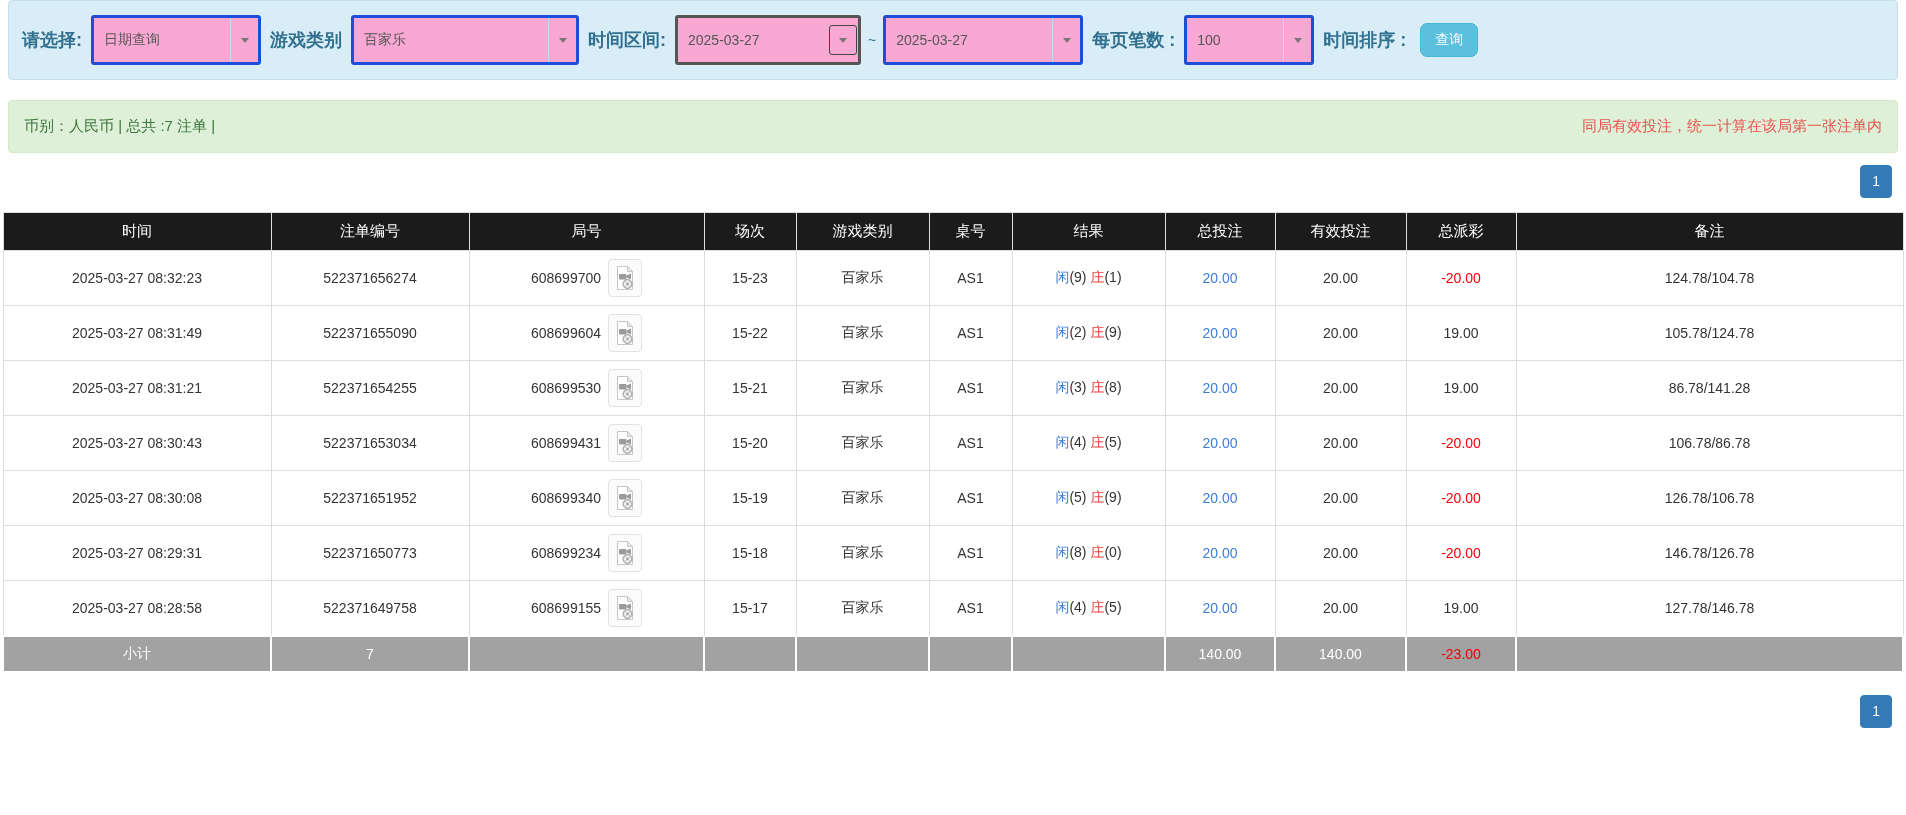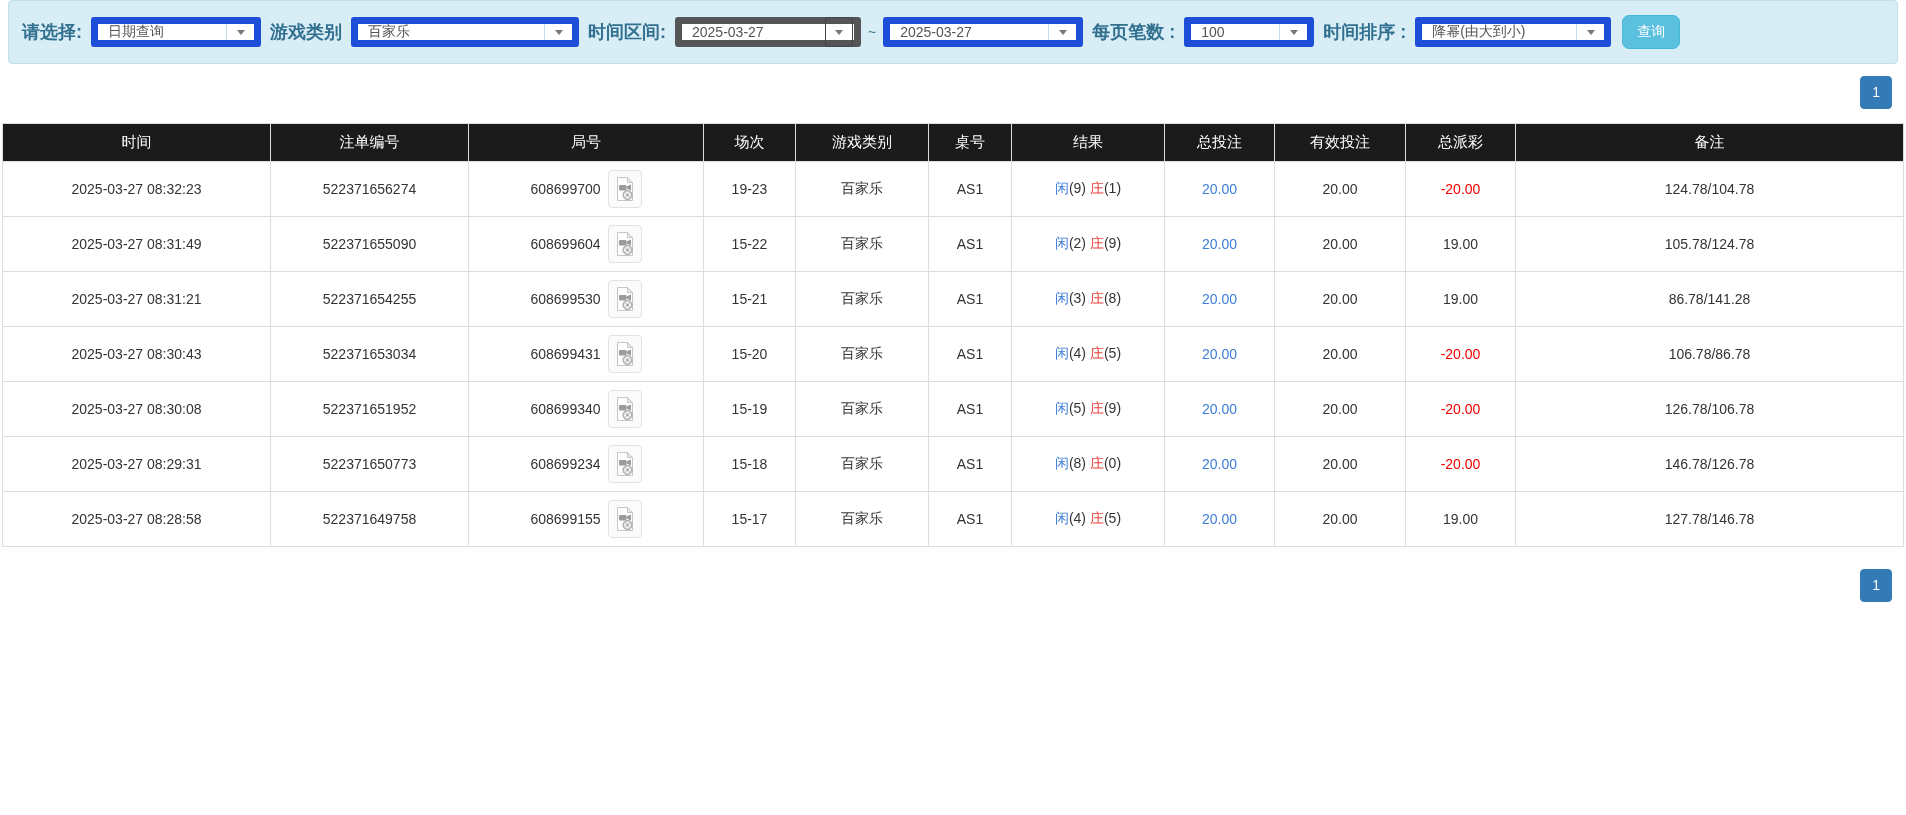--- a/index.html
+++ b/index.html
@@ -13,21 +13,21 @@
   .page-title { font-size:20px; font-weight:500; color:#333; margin:12px 0 20px; line-height:26px; }
 
   
   .filter-bar {
     background:#d9edf7; border:1px solid #c3dfec; border-radius:4px;
     padding:14px 10px; display:flex; align-items:center; gap:6px; white-space:nowrap;
   }
   .flabel { font-size:18px; font-weight:bold; color:#31708f; margin:0 3px; }
   .tilde  { font-size:14px; color:#31708f; margin:0 1px; }
   .sel {
-    height:30px; background:#ffffff; border:7px solid #1d4ed8; border-radius:3px;
+    height:50px; background:#f9a8d4; border:3px solid #1d4ed8; border-radius:3px;
     display:flex; align-items:center; cursor:pointer; flex:0 0 auto;
   }
   .sel-text { flex:1; padding:0 10px; font-size:14px; color:#555; overflow:hidden; text-align:left; }
   .sel-arrow { width:28px; align-self:stretch; border-left:1px solid #c9dde9;
                display:flex; align-items:center; justify-content:center; }
   .caret { width:0; height:0; border-left:4px solid transparent; border-right:4px solid transparent;
            border-top:5px solid #777; }
   .sel.focused { border-color:#555; }
   .sel.focused .sel-arrow { align-self:center; height:30px; margin-right:1px;
                             border:1px solid #444; border-radius:3px; }
@@ -121,30 +121,28 @@
 
     <span class="flabel">每页笔数 :</span>
     <div class="sel" style="width:130px">
       <span class="sel-text">100</span>
       <span class="sel-arrow">
           <span class="caret"></span>
         </span>
     </div>
 
     <span class="flabel">时间排序 :</span>
-    <div class="sel" style="width:196px">
-      <span class="sel-text">降幂(由大到小)</span>
-      <span class="sel-arrow">
-          <span class="caret"></span>
-        </span>
-    </div>
 
     <button class="btn-search">查询</button>
   </div>
 
+  <div class="info-bar">
+    <span class="info-left">币别：人民币 | 总共 :7 注单 |</span>
+    <span class="info-right">同局有效投注，统一计算在该局第一张注单内</span>
+  </div>
 </div>
 
 <div class="pager top">
   <span class="page-btn">1</span>
 </div>
 
 <table>
   <colgroup>
     <col style="width:268px">
       <col style="width:198px">
@@ -189,21 +187,21 @@
             <circle cx="12.5" cy="19" r="4.5" fill="#d6d6d6" stroke="#9b9b9b" stroke-width="1"></circle>
             <circle cx="12.5" cy="19" r="1" fill="#8f8f8f"></circle>
             <circle cx="12.5" cy="16.6" r="0.9" fill="#fff"></circle>
             <circle cx="12.5" cy="21.4" r="0.9" fill="#fff"></circle>
             <circle cx="10.2" cy="19" r="0.9" fill="#fff"></circle>
             <circle cx="14.8" cy="19" r="0.9" fill="#fff"></circle>
           </svg>
         </button>
       </span>
     </td>
-    <td>19-23</td>
+    <td>15-23</td>
     <td>百家乐</td>
     <td>AS1</td>
     <td>
       <span class="res-player">闲</span><span class="res-num">(9)</span>
       <span class="res-banker">庄</span><span class="res-num">(1)</span>
     </td>
     <td><a class="bet-link">20.00</a></td>
     <td>20.00</td>
     <td class="neg">-20.00</td>
     <td>124.78/104.78</td>
@@ -407,18 +405,31 @@
       <span class="res-player">闲</span><span class="res-num">(4)</span>
       <span class="res-banker">庄</span><span class="res-num">(5)</span>
     </td>
     <td><a class="bet-link">20.00</a></td>
     <td>20.00</td>
     <td>19.00</td>
     <td>127.78/146.78</td>
   </tr>
     </tbody>
   <tbody>
+    <tr class="summary">
+      <td>小计</td>
+      <td>7</td>
+      <td></td>
+      <td></td>
+      <td></td>
+      <td></td>
+      <td></td>
+      <td>140.00</td>
+      <td>140.00</td>
+      <td class="neg">-23.00</td>
+      <td></td>
+    </tr>
   </tbody>
 </table>
 
 <div class="pager bottom">
   <span class="page-btn">1</span>
 </div>
 
 </body></html>

